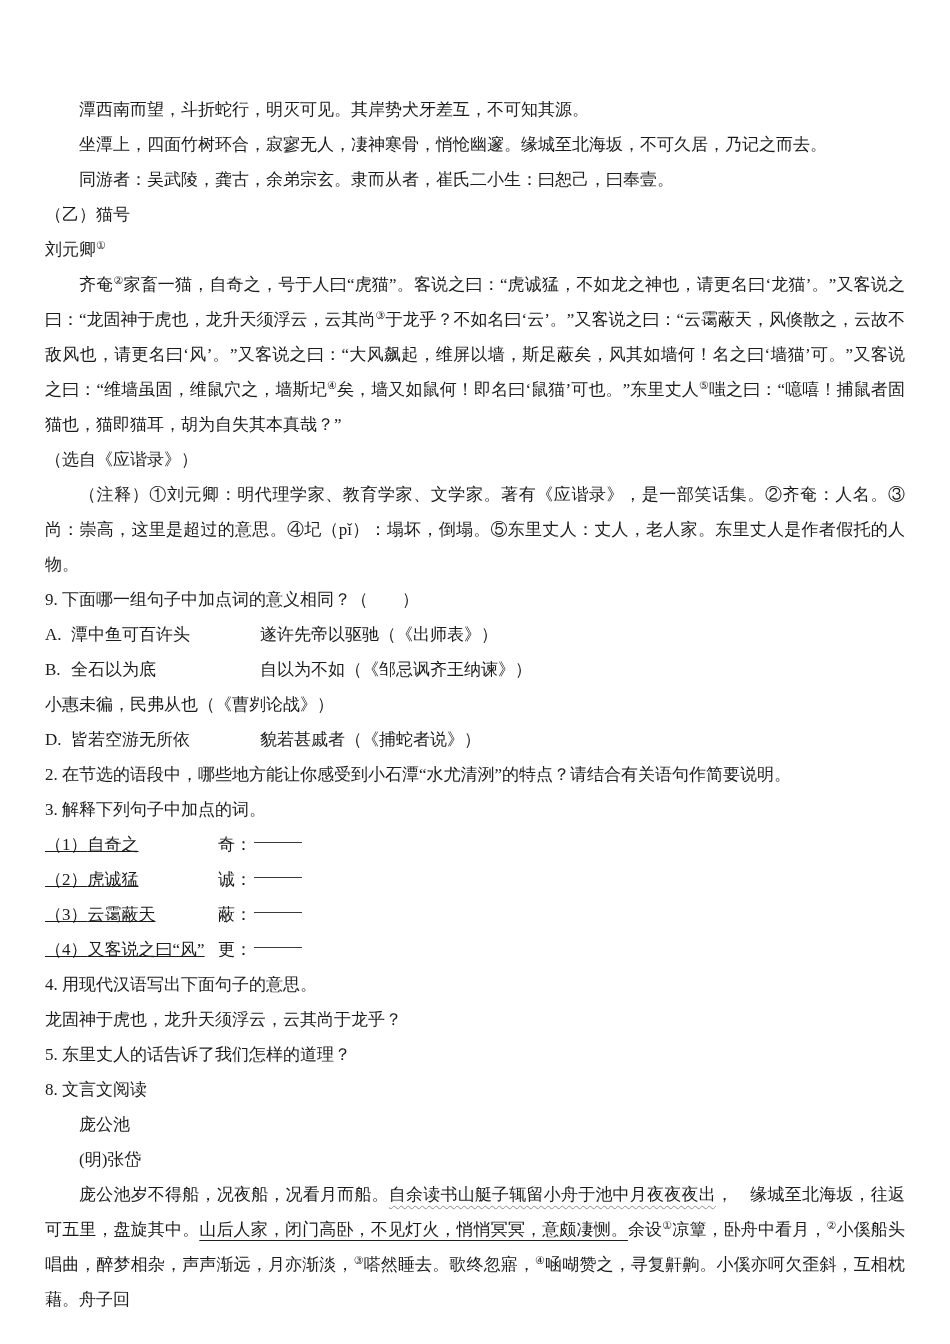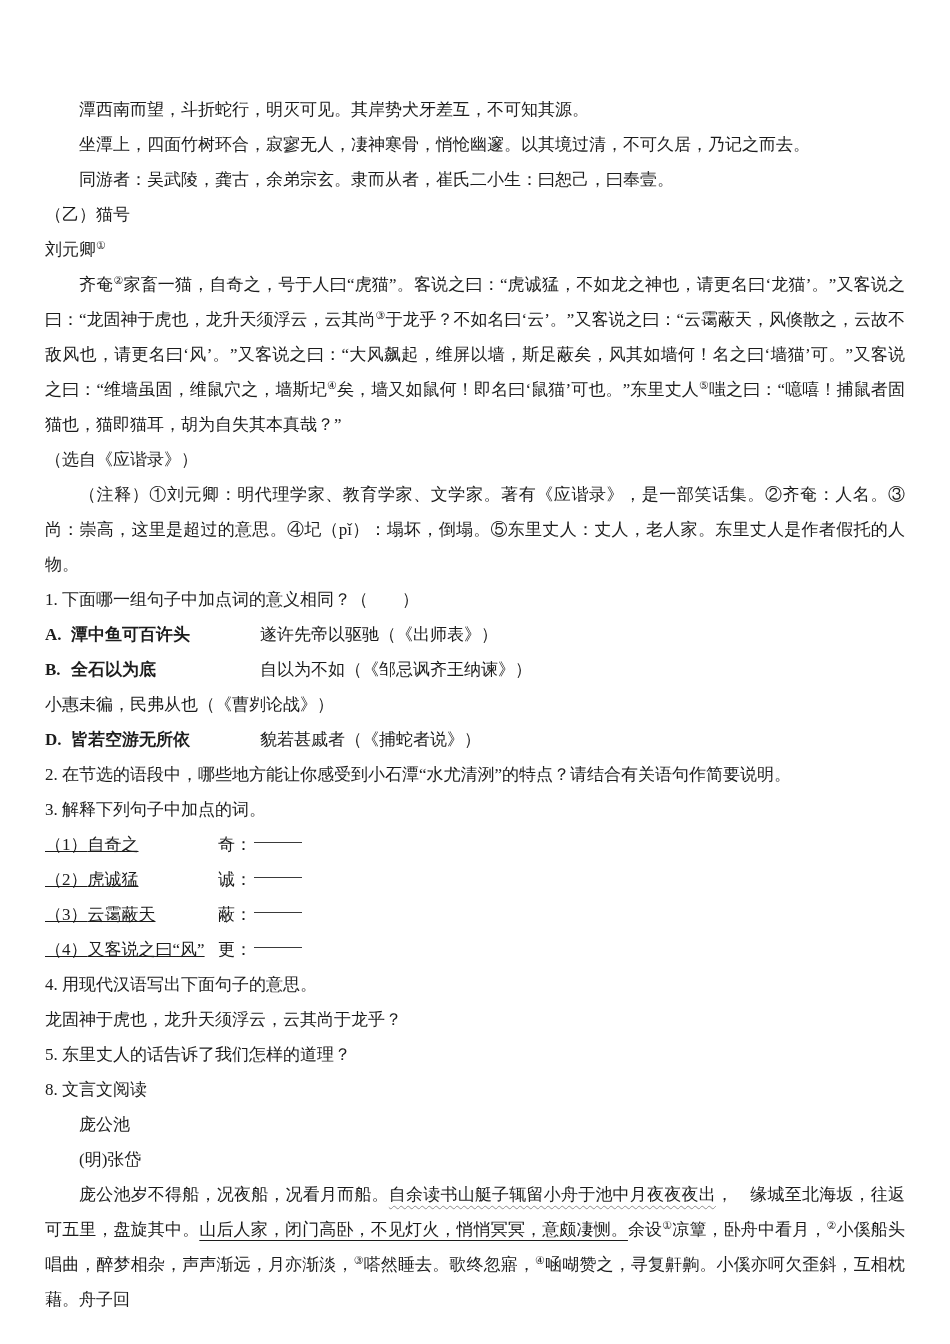--- a/index.html
+++ b/index.html
@@ -31,53 +31,53 @@
     text-underline-offset:5px;
   }
   .u-solid{
     text-decoration:underline;
     text-decoration-style:solid;
     text-decoration-color:#1c1c1c;
     text-decoration-thickness:1px;
     text-underline-offset:5px;
   }
   .opt-row{display:flex;}
-  .opt-left{flex:0 0 215px;font-weight:bold;}
+  .opt-left{flex:0 0 215px;}
   .opt-label{display:inline-block;width:26px;}
   .word-row{display:flex;}
   .word-phrase{flex:0 0 173px;text-decoration:underline;}
   .blank{
     display:inline-block;
     width:48px;
     height:0.9em;
     border-bottom:1.5px solid #3a3a3a;
     vertical-align:-2px;
     margin-left:2px;
   }
 </style>
 </head>
 <body>
 
 <div class="doc">
 
   <p class="indent">潭西南而望，斗折蛇行，明灭可见。其岸势犬牙差互，不可知其源。</p>
-  <p class="indent">坐潭上，四面竹树环合，寂寥无人，凄神寒骨，悄怆幽邃。以其境过清，不可久居，乃记之而去。</p>
+  <p class="indent">坐潭上，四面竹树环合，寂寥无人，凄神寒骨，悄怆幽邃。缘城至北海坂，不可久居，乃记之而去。</p>
   <p class="indent">同游者：吴武陵，龚古，余弟宗玄。隶而从者，崔氏二小生：曰恕己，曰奉壹。</p>
 
   <p>（乙）猫号</p>
 
   <p><span>刘元卿</span><sup>①</sup></p>
 
   <p class="indent"><span>齐奄</span><sup>②</sup><span>家畜一猫，自奇之，号于人曰“虎猫”。客说之曰：“虎诚猛，不如龙之神也，请更名曰‘龙猫’。”又客说之曰：“龙固神于虎也，龙升天须浮云，云其尚</span><sup>③</sup><span>于龙乎？不如名曰‘云’。”又客说之曰：“云霭蔽天，风倏散之，云故不敌风也，请更名曰‘风’。”又客说之曰：“大风飙起，维屏以墙，斯足蔽矣，风其如墙何！名之曰‘墙猫’可。”又客说之曰：“维墙虽固，维鼠穴之，墙斯圮</span><sup>④</sup><span>矣，墙又如鼠何！即名曰‘鼠猫’可也。”东里丈人</span><sup>⑤</sup><span>嗤之曰：“噫嘻！捕鼠者固猫也，猫即猫耳，胡为自失其本真哉？”</span></p>
 
   <p>（选自《应谐录》）</p>
 
   <p class="indent">（注释）①刘元卿：明代理学家、教育学家、文学家。著有《应谐录》，是一部笑话集。②齐奄：人名。③尚：崇高，这里是超过的意思。④圮（pǐ）：塌坏，倒塌。⑤东里丈人：丈人，老人家。东里丈人是作者假托的人物。</p>
 
-  <p>1. 下面哪一组句子中加点词的意义相同？（　　）</p>
+  <p>9. 下面哪一组句子中加点词的意义相同？（　　）</p>
 
   <div class="opt-row">
     <span class="opt-left"><span class="opt-label">A.</span><span>潭中鱼可百许头</span></span>
     <span>遂许先帝以驱驰（《出师表》）</span>
   </div>
   <div class="opt-row">
     <span class="opt-left"><span class="opt-label">B.</span><span>全石以为底</span></span>
     <span>自以为不如（《邹忌讽齐王纳谏》）</span>
   </div>
   <div class="opt-row">

